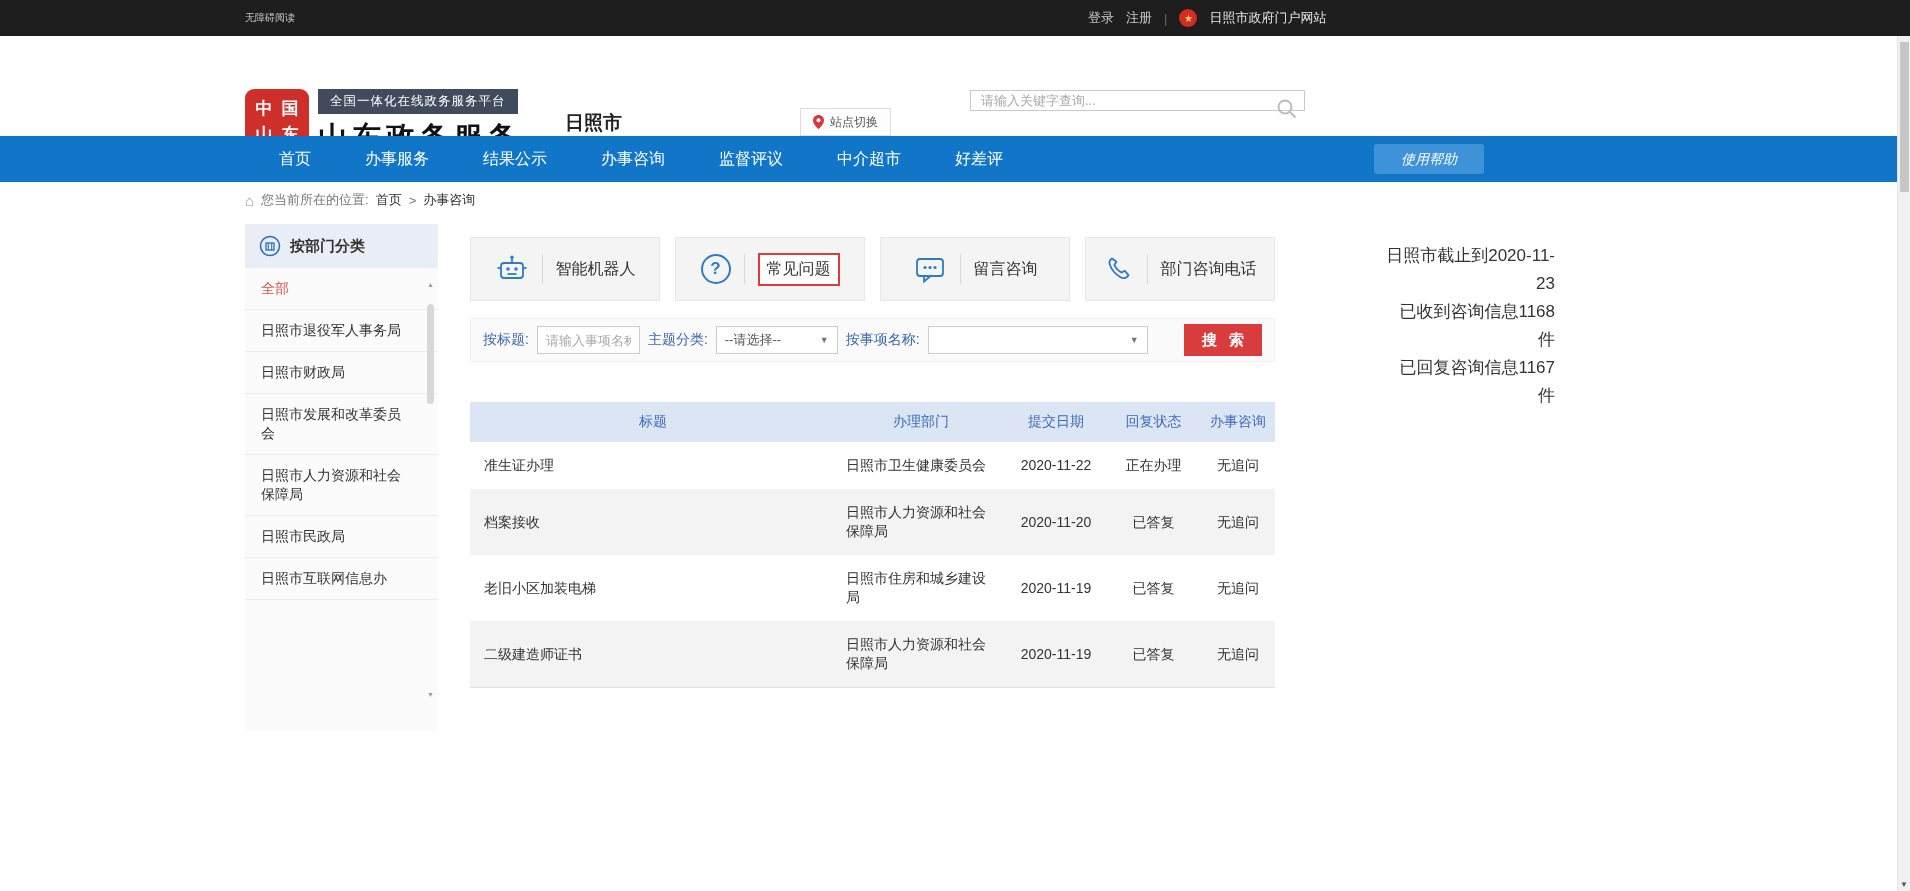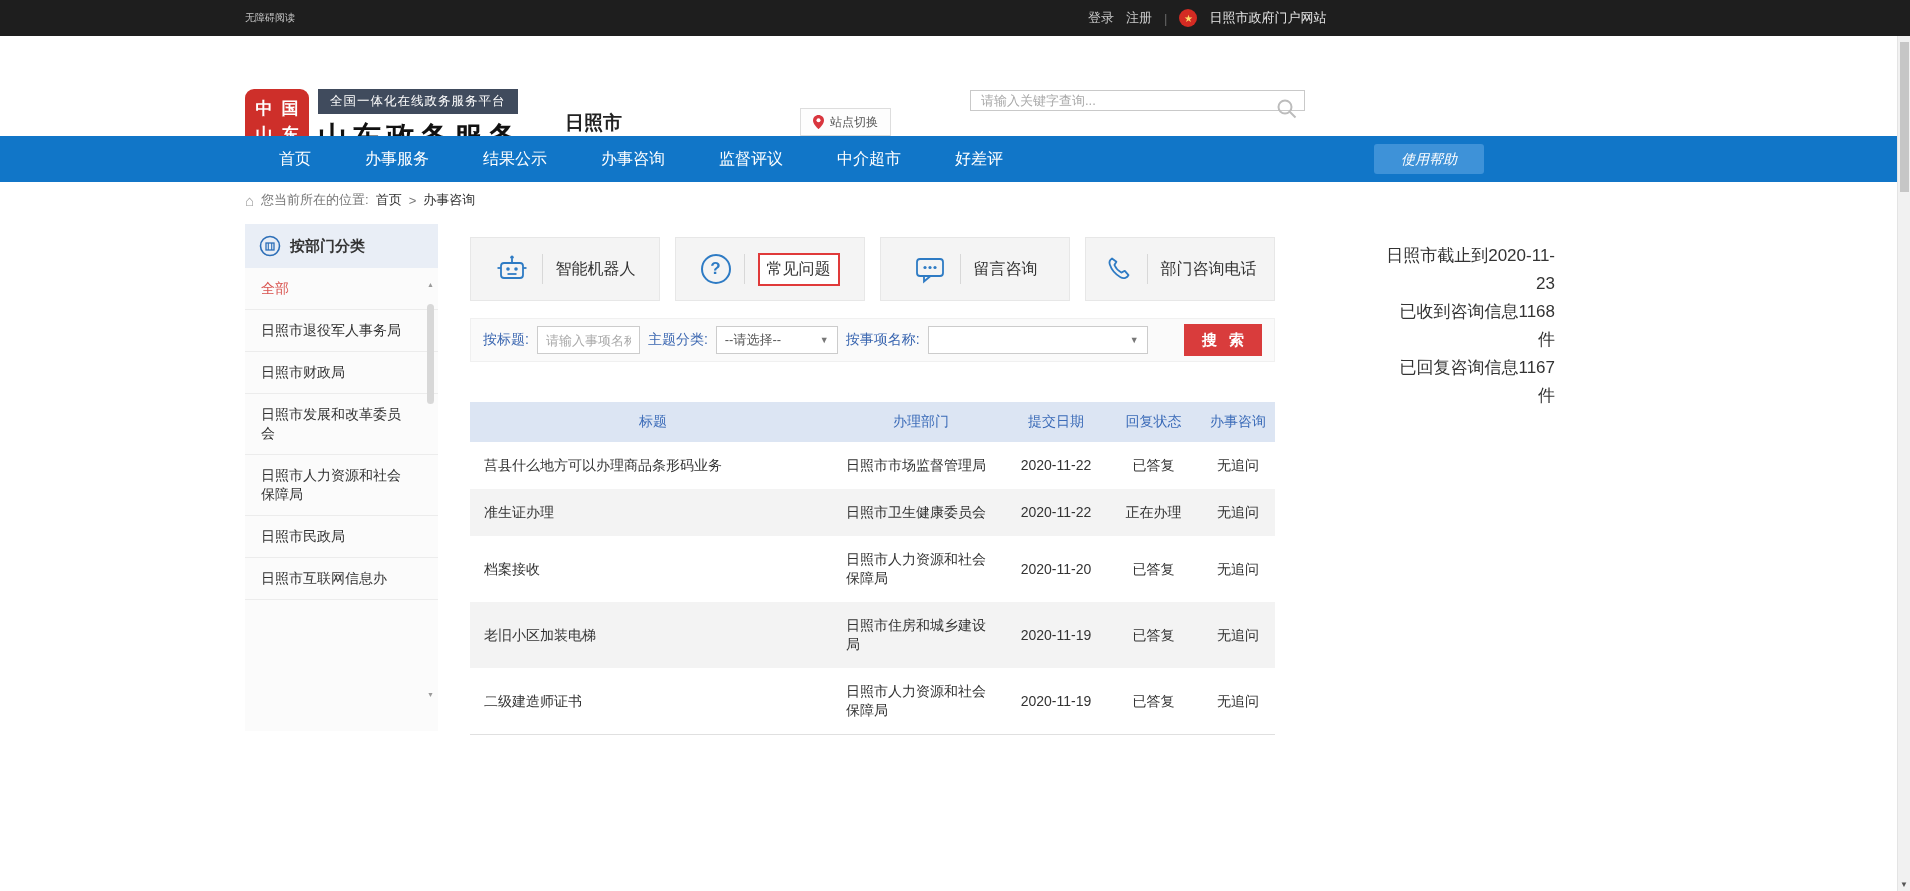--- a/index.html
+++ b/index.html
@@ -284,27 +284,20 @@
     <tr>
       <th>标题</th>
       <th>办理部门</th>
       <th>提交日期</th>
       <th>回复状态</th>
       <th>办事咨询</th>
     </tr>
   </thead>
   <tbody>
     <tr>
-      <td class="title-cell">莒县什么地方可以办理商品条形码业务</td>
-      <td class="dept-cell">日照市市场监督管理局</td>
-      <td>2020-11-22</td>
-      <td>已答复</td>
-      <td>无追问</td>
-    </tr>
-    <tr>
       <td class="title-cell">准生证办理</td>
       <td class="dept-cell">日照市卫生健康委员会</td>
       <td>2020-11-22</td>
       <td>正在办理</td>
       <td>无追问</td>
     </tr>
     <tr>
       <td class="title-cell">档案接收</td>
       <td class="dept-cell">日照市人力资源和社会保障局</td>
       <td>2020-11-20</td>

